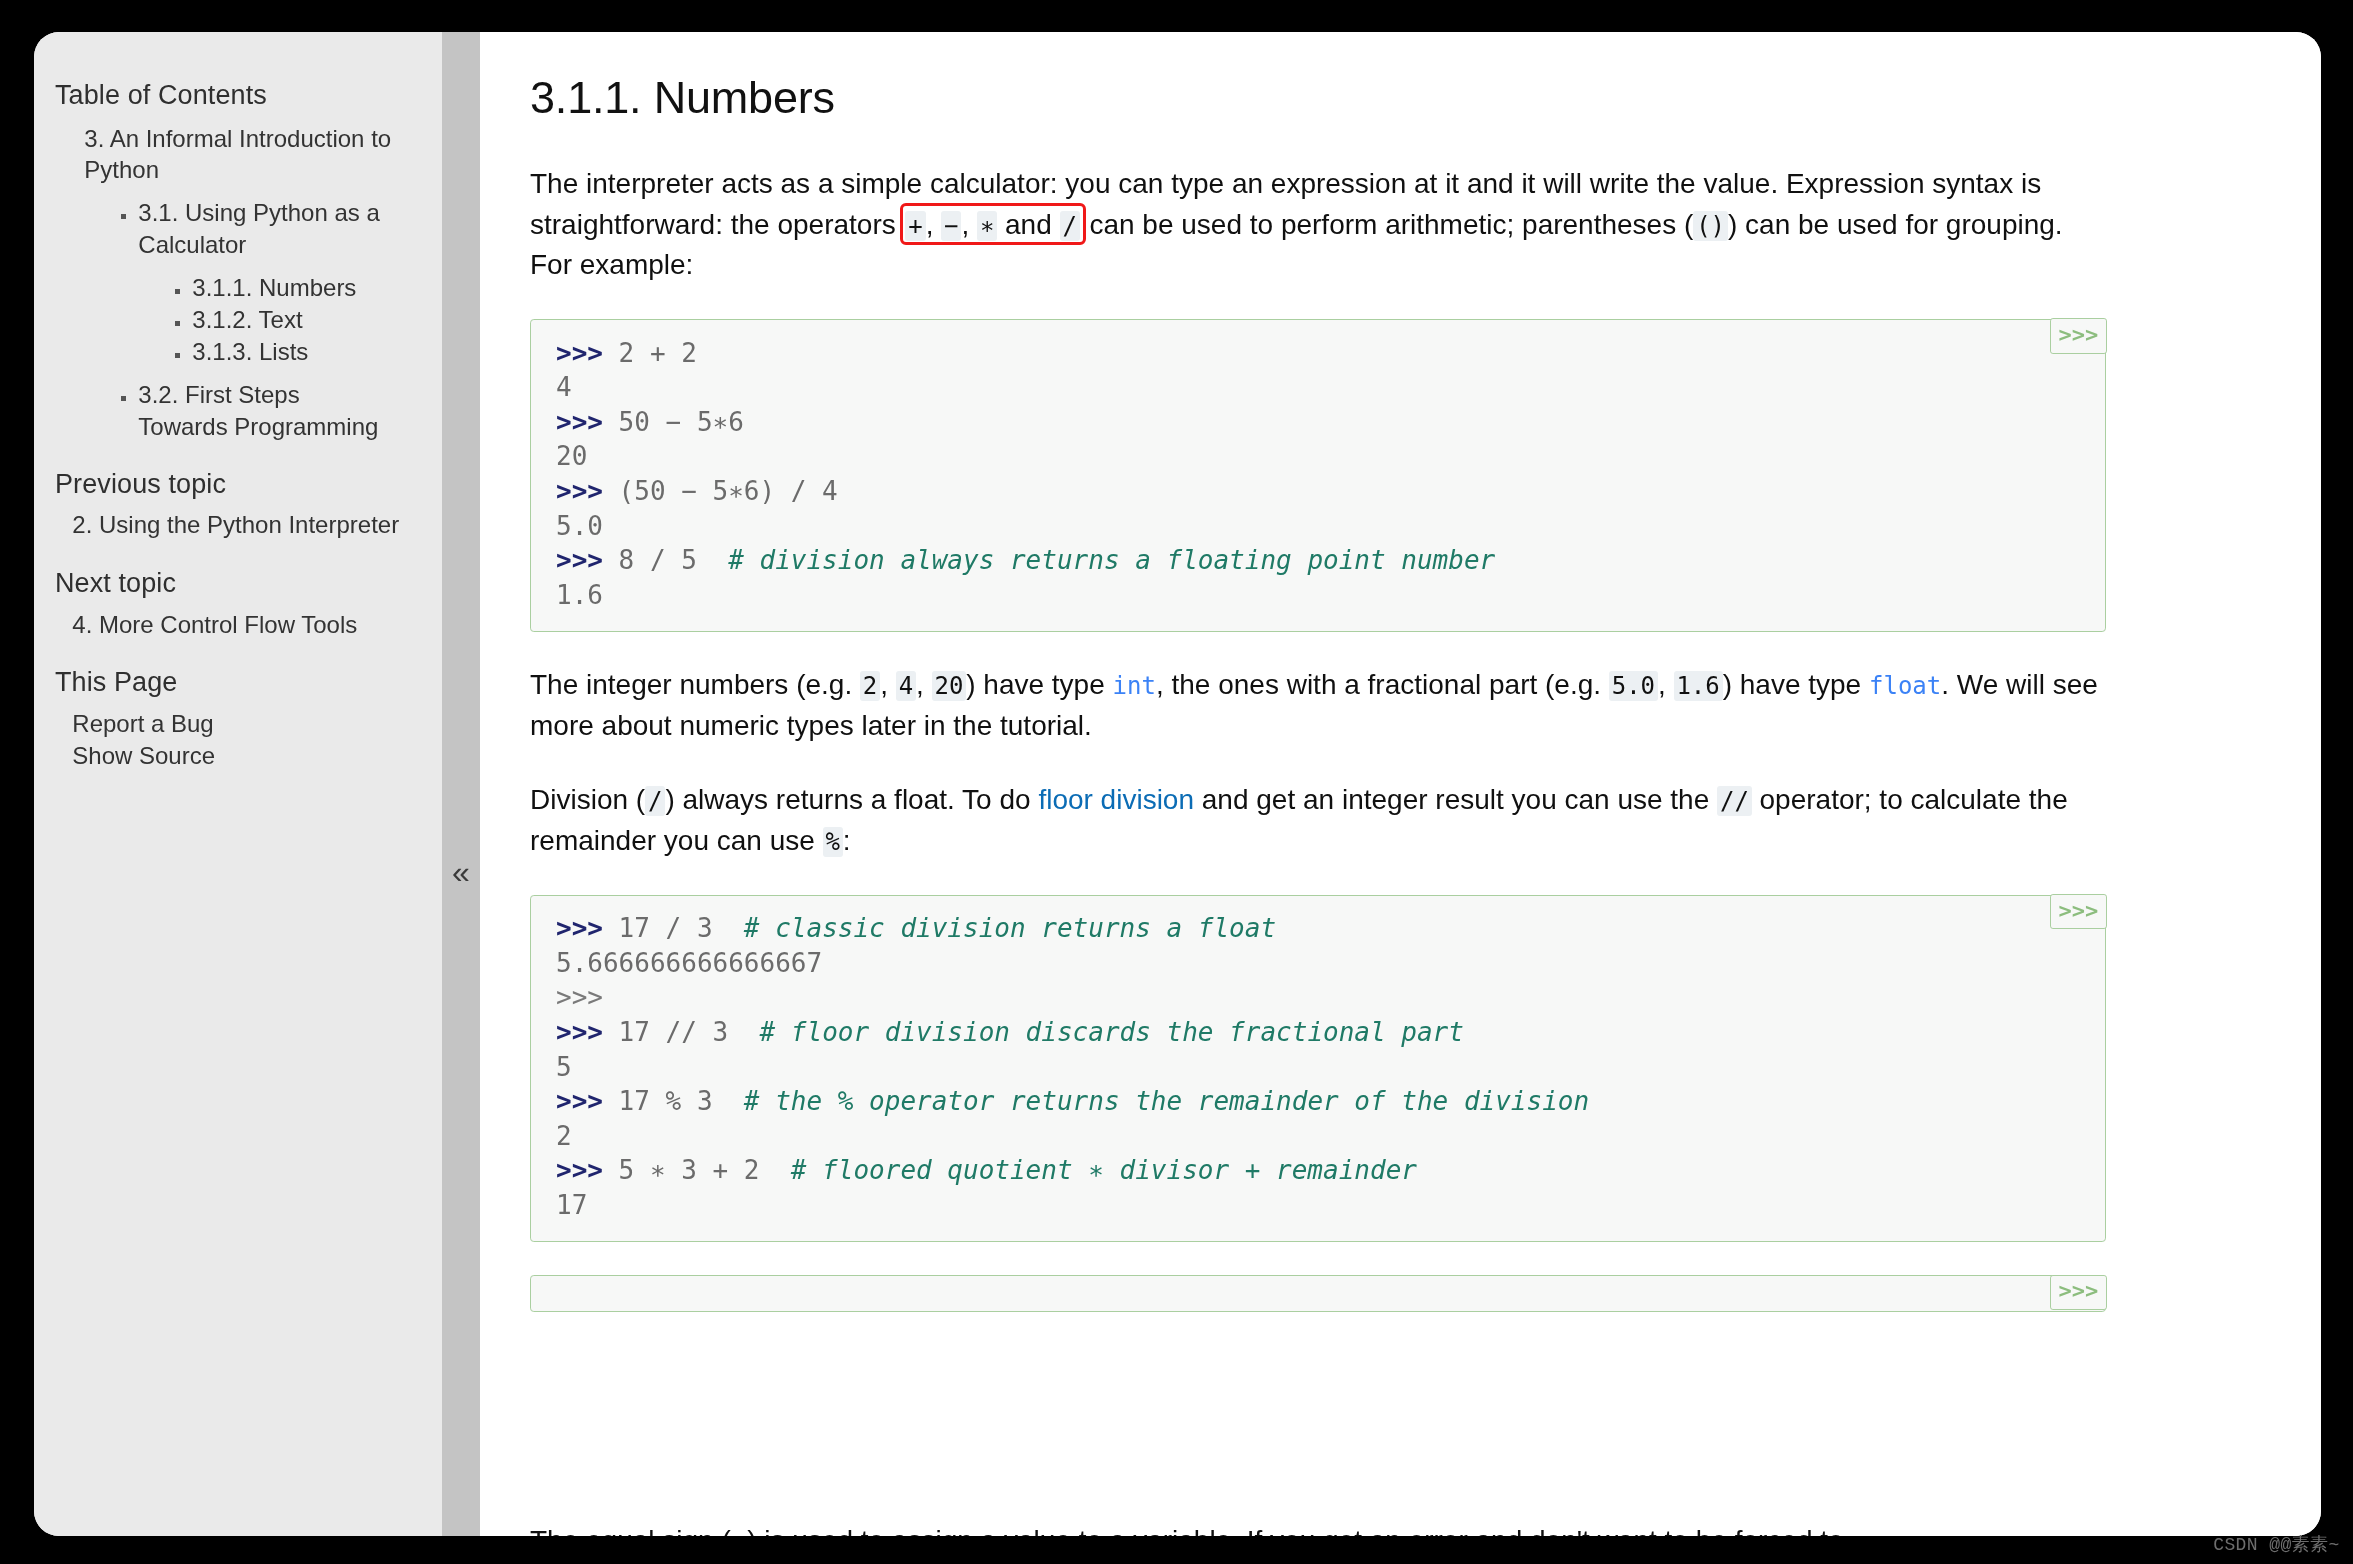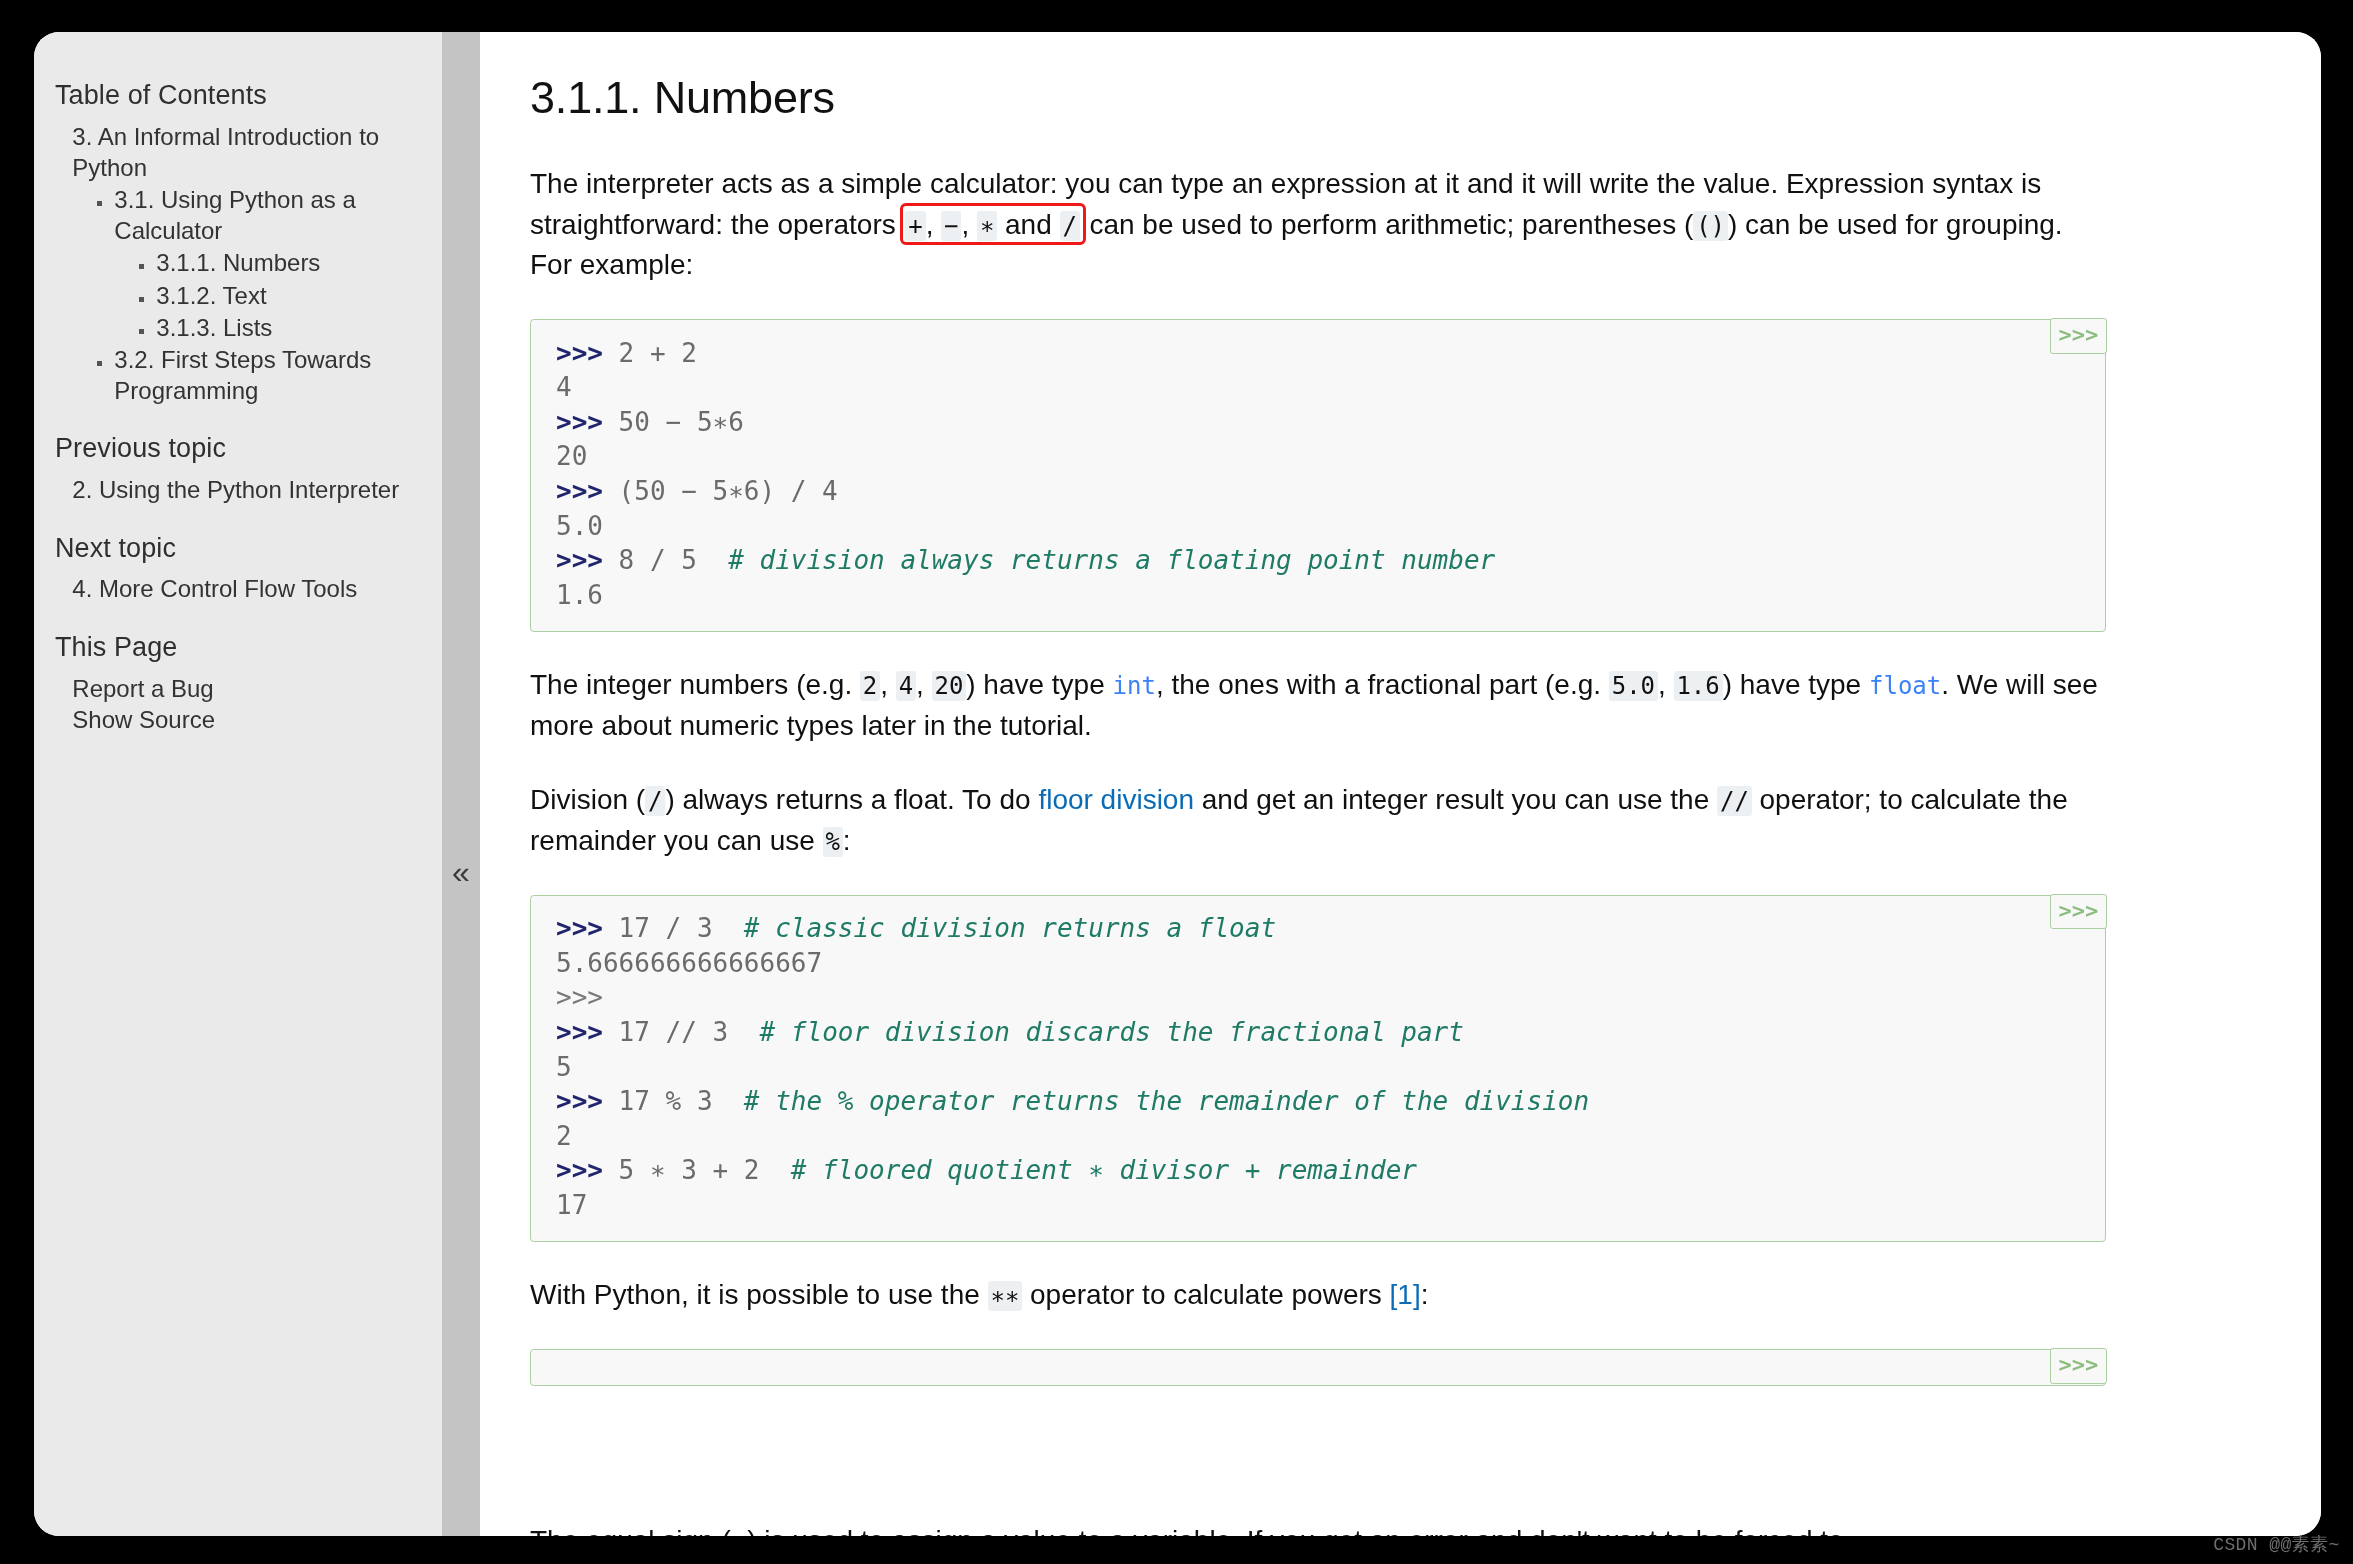--- a/index.html
+++ b/index.html
@@ -38,21 +38,21 @@
     font-size: 27px;
     font-weight: 400;
     color: #2f2f2f;
     margin: 27px 0 9.6px 0;
     letter-spacing: 0.1px;
     line-height: 1.15;
   }
   .sb-h.first { margin-top: 25px; }
   #sidebar ul {
     list-style: none;
-    margin: 0;
+    margin: 12px;
     padding: 0 0 0 17.3px;
   }
   #sidebar ul ul {
     padding-left: 25px;
   }
   #sidebar li {
     font-size: 24px;
     line-height: 1.30;
     color: #333333;
     margin: 1px 0;
@@ -268,21 +268,20 @@
 <span>5.666666666666667</span>
 <span class="prompt-plain">&gt;&gt;&gt;</span>
 <span class="prompt">&gt;&gt;&gt;</span><span> 17 // 3  </span><span class="cmt"># floor division discards the fractional part</span>
 <span>5</span>
 <span class="prompt">&gt;&gt;&gt;</span><span> 17 % 3  </span><span class="cmt"># the % operator returns the remainder of the division</span>
 <span>2</span>
 <span class="prompt">&gt;&gt;&gt;</span><span> 5 ∗ 3 + 2  </span><span class="cmt"># floored quotient ∗ divisor + remainder</span>
 <span>17</span></pre>
     </div>
 
-    <p class="body"><span>With Python, it is possible to use the </span><code class="inline">∗∗</code><span> operator to calculate powers </span><a class="ref" href="#">[1]</a><span>:</span></p>
 
     <div class="codeblock">
       <button class="copybtn">&gt;&gt;&gt;</button>
     </div>
 
     <div id="clipped-wrap">
       <p>The equal sign (=) is used to assign a value to a variable. If you get an error and don't want to be forced to</p>
     </div>
 
   </main>

